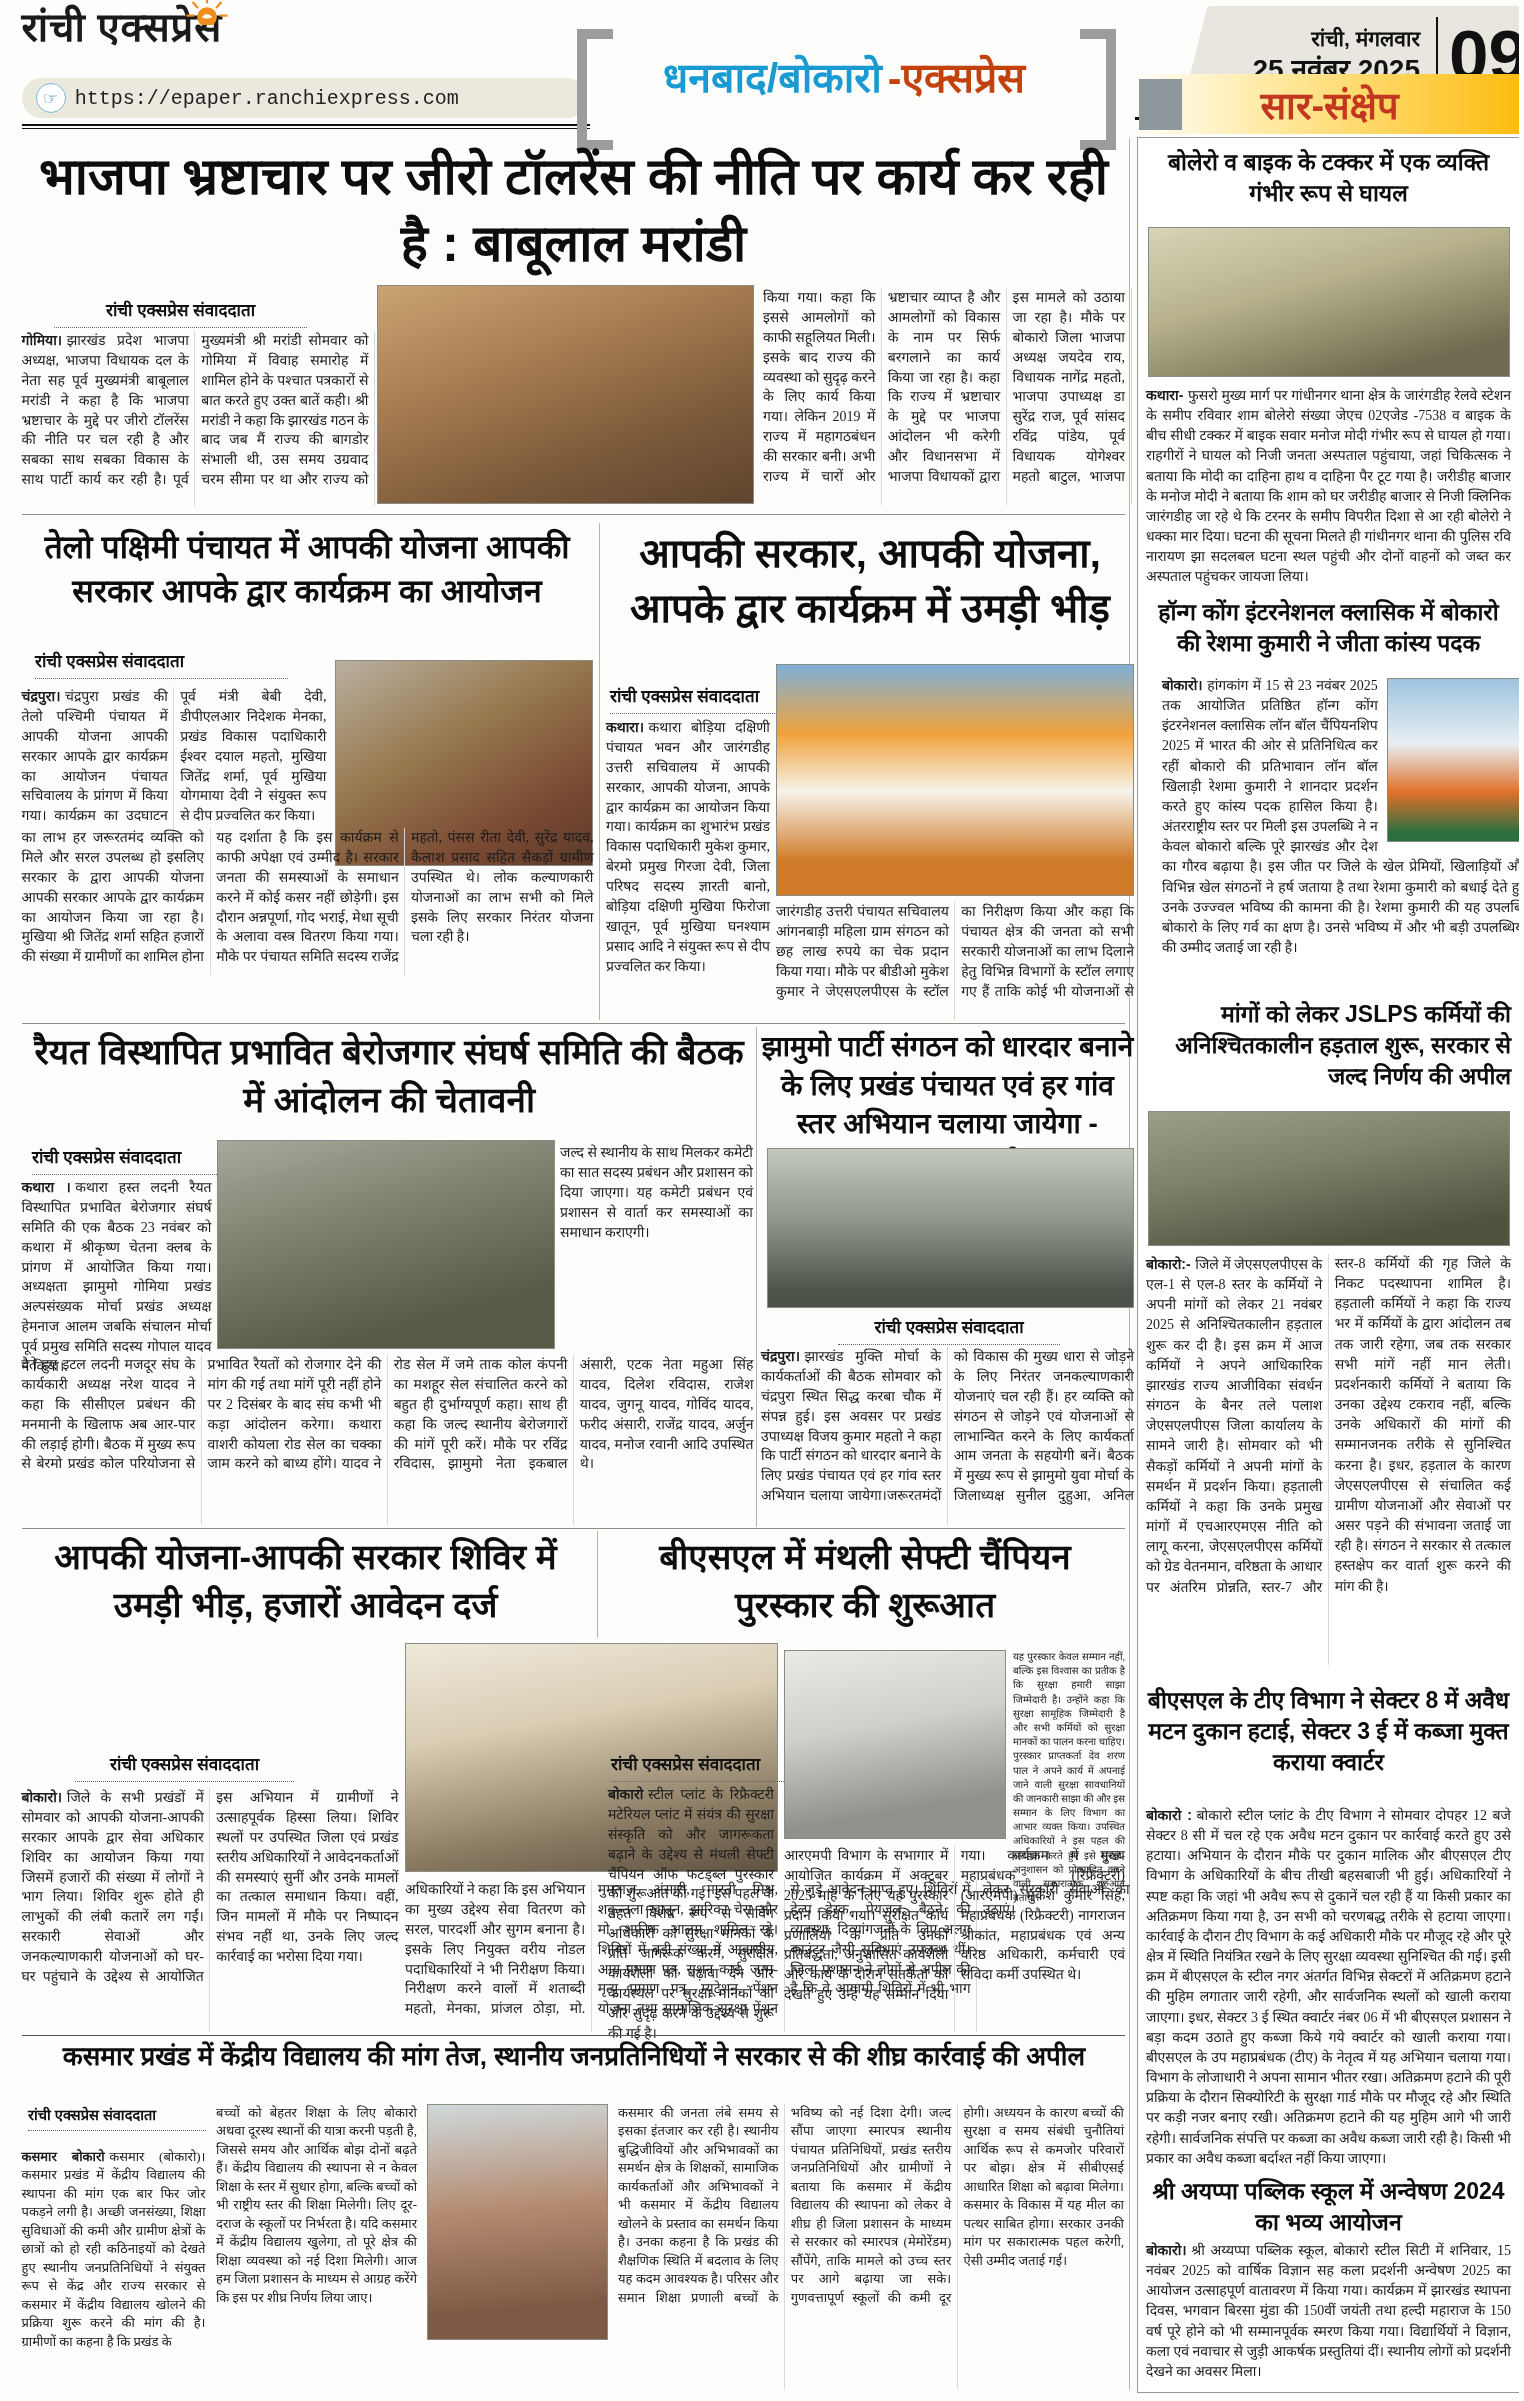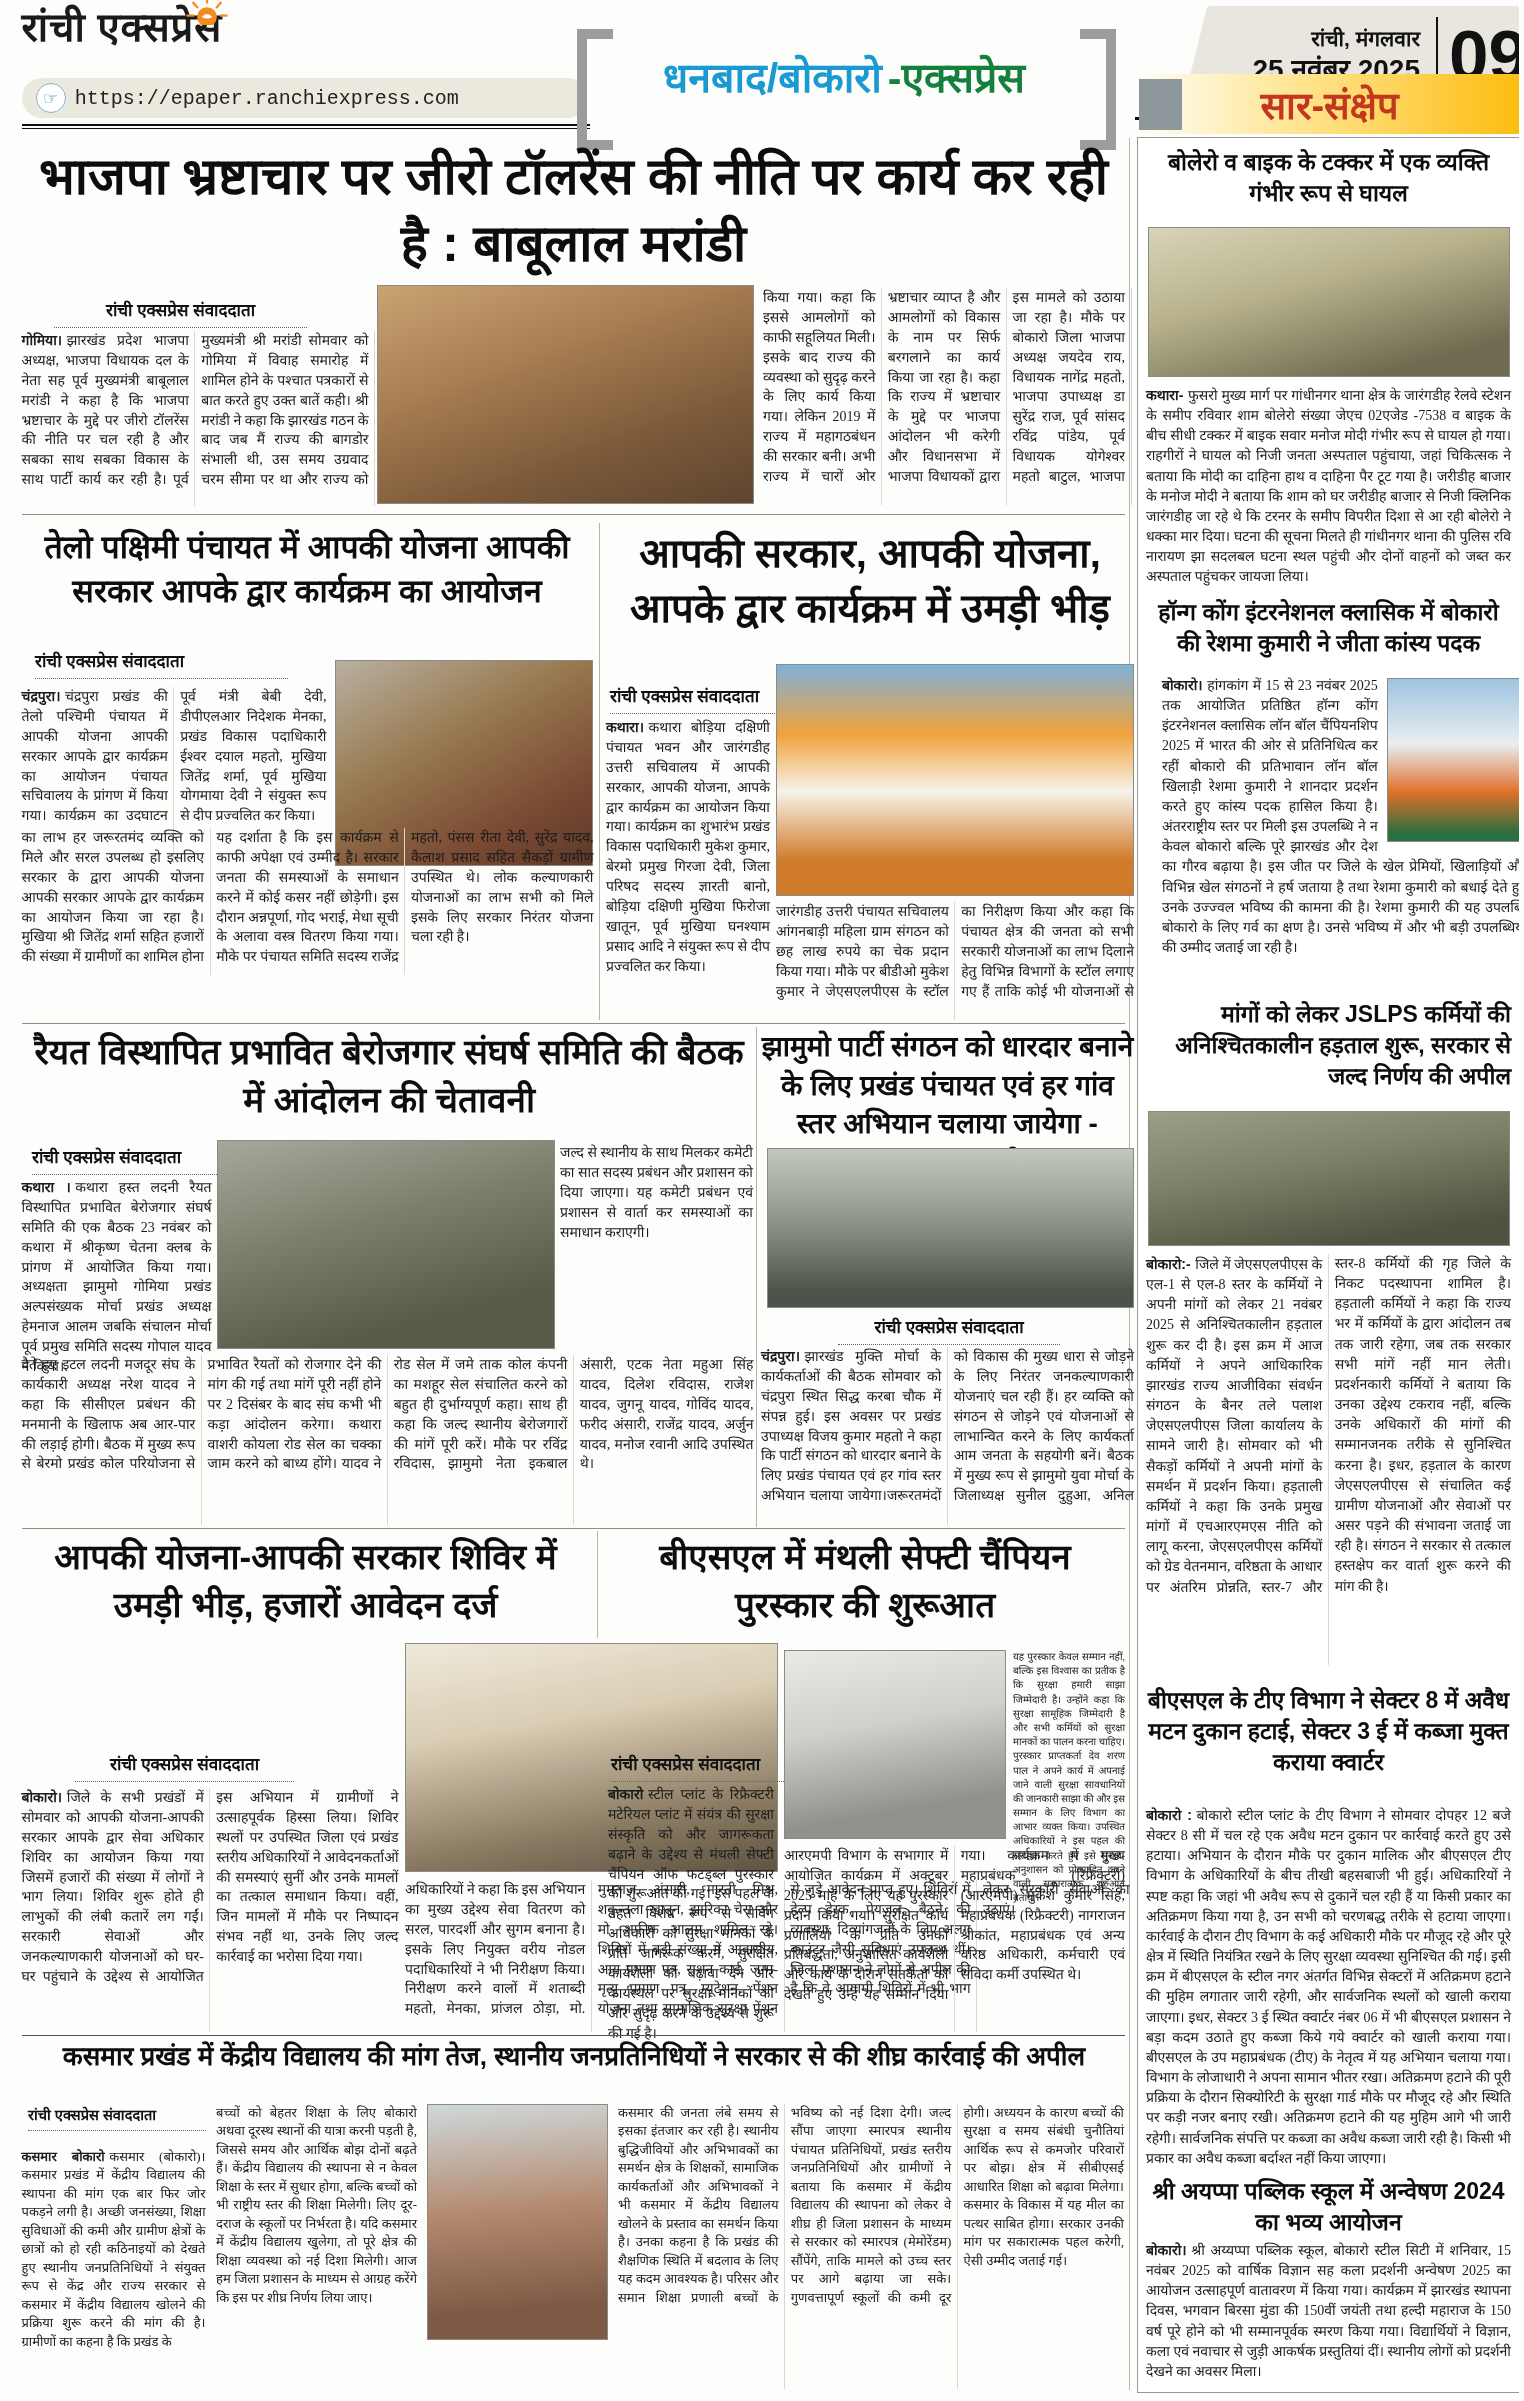--- a/index.html
+++ b/index.html
@@ -13,21 +13,21 @@
   .url-bar{background:#ebe8dd;border-radius:21.5px;display:flex;align-items:center;gap:9.2px;padding:0 14px;height:40px;}
   .url-icon{width:28px;height:28px;border-radius:50%;background:#fff;border:1.5px solid #7fb6d9;color:#2e7fb0;
             display:flex;align-items:center;justify-content:center;font-size:17px;}
   .url-text{font-family:"Liberation Mono","DejaVu Sans Mono",monospace;font-size:20px;color:#222;}
   .double-rule{border-top:2.3px solid #111;border-bottom:0.8px solid #111;height:2.3px;}
   .bracket{width:26px;height:101px;}
   .bracket.bl{border-left:10.7px solid #9c9c9c;border-top:10.7px solid #9c9c9c;border-bottom:10.7px solid #9c9c9c;}
   .bracket.br{border-right:10.7px solid #9c9c9c;border-top:10.7px solid #9c9c9c;border-bottom:10.7px solid #9c9c9c;}
   .edition{font-size:41px;font-weight:900;text-align:center;white-space:nowrap;}
   .ed-blue{color:#199ad2;}
-  .ed-black{color:#15803d;margin-left:6px;}
+  .ed-black{color:#c2410c;margin-left:6px;}
   .datebox{background:#e8e6df;transform:skewX(-14deg);border-radius:3.1px;}
   .date-lines{text-align:right;line-height:1.25;}
   .date-city{font-size:21px;font-weight:700;}
   .date-big{font-size:28px;font-weight:800;}
   .pagenum{font-size:71px;font-weight:900;line-height:1;}
   .vbar{border-left:2.3px solid #111;}
   .header-rule{border-top:3.1px solid #111;}
 
   
   .hl{font-weight:900;text-align:center;color:#0d0d0d;line-height:1.38;}

